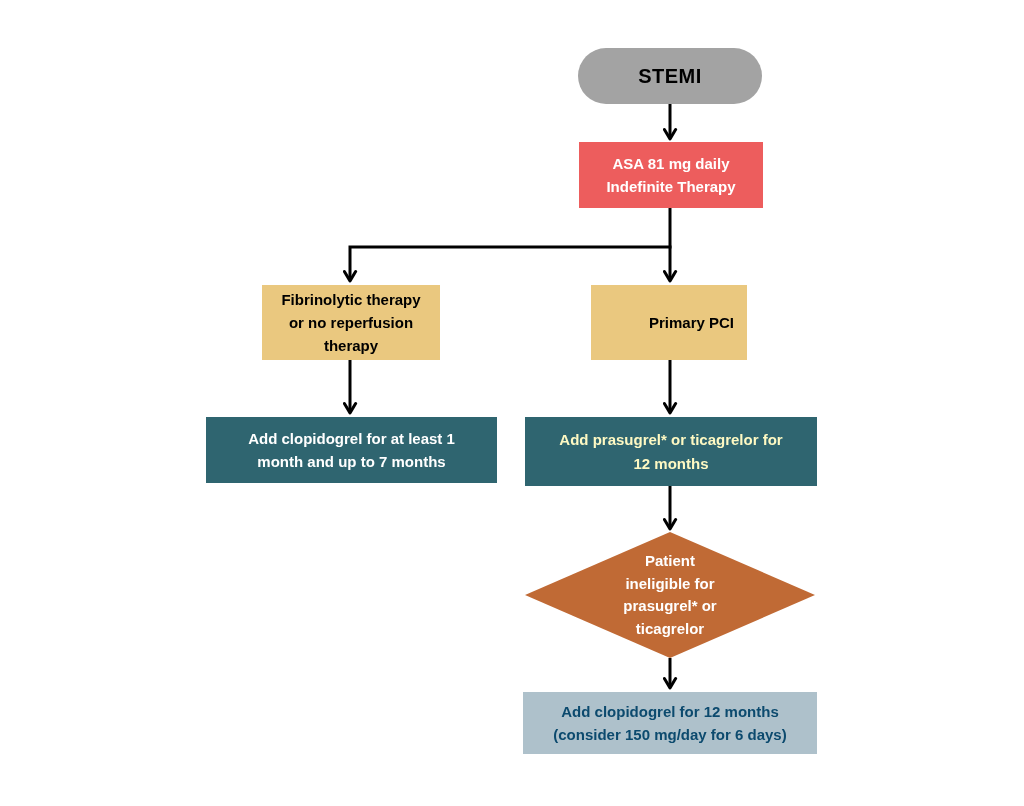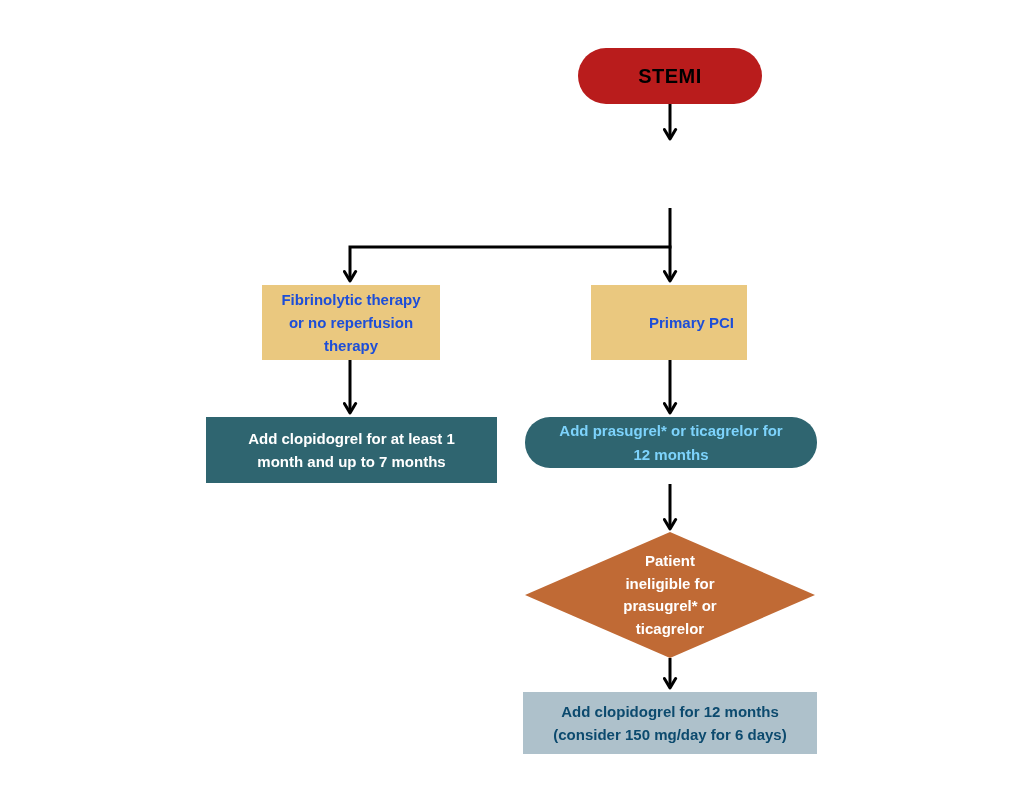--- a/index.html
+++ b/index.html
@@ -28,21 +28,21 @@
     z-index: 2;
     display: flex;
     align-items: center;
     justify-content: center;
     text-align: center;
     font-weight: 700;
     white-space: pre-line;
     box-sizing: border-box;
     font-size: 15px;
     line-height: 1.55;
-    color: #1d4ed8;
+    color: #000000;
   }
   .node--pill {
     left: 578px; top: 48px; width: 184px; height: 56px;
     border-radius: 28px;
     font-size: 20px;
     letter-spacing: 0.5px;
     color: #000000;
   }
   .node--asa {
     left: 579px; top: 142px; width: 184px; height: 66px;
@@ -52,23 +52,22 @@
     left: 262px; top: 285px; width: 178px; height: 75px;
   }
   .node--primary-pci {
     left: 591px; top: 285px; width: 156px; height: 75px;
   }
   .node--clop-fib {
     left: 206px; top: 417px; width: 291px; height: 66px;
     color: #ffffff;
   }
   .node--pras-tica {
-    left: 525px; top: 417px; width: 292px; height: 51px;
-    color: #7dd3fc;
-    border-radius: 25px;
+    left: 525px; top: 417px; width: 292px; height: 69px;
+    color: #fef9c3;
   }
   .node--diamond {
     left: 525px; top: 532px; width: 290px; height: 126px;
     clip-path: polygon(50% 0%, 100% 50%, 50% 100%, 0% 50%);
     color: #ffffff;
     line-height: 1.5;
   }
   .node--final {
     left: 523px; top: 692px; width: 294px; height: 62px;
     color: #0c4a6e;
@@ -87,22 +86,24 @@
     </defs>
     <path d="M670,104 V137" fill="none" stroke="#000000" stroke-width="3" marker-end="url(#arrow)"></path>
     <path d="M670,208 V279" fill="none" stroke="#000000" stroke-width="3" marker-end="url(#arrow)"></path>
     <path d="M671.5,247 H350 V279" fill="none" stroke="#000000" stroke-width="3" marker-end="url(#arrow)"></path>
     <path d="M350,360 V411" fill="none" stroke="#000000" stroke-width="3" marker-end="url(#arrow)"></path>
     <path d="M670,360 V411" fill="none" stroke="#000000" stroke-width="3" marker-end="url(#arrow)"></path>
     <path d="M670,484 V527" fill="none" stroke="#000000" stroke-width="3" marker-end="url(#arrow)"></path>
     <path d="M670,658 V686" fill="none" stroke="#000000" stroke-width="3" marker-end="url(#arrow)"></path>
   </svg>
 
-  <div class="node node--pill" style="background: #b91c1c; text-align: right;">STEMI</div>
+  <div class="node node--pill" style="background: #a3a3a3; text-align: right;">STEMI</div>
 
+  <div class="node node--asa" style="background: rgb(237, 93, 93);">ASA 81 mg daily
+Indefinite Therapy</div>
 
   <div class="node node--fibrinolytic" style="background: rgb(234, 200, 127);">Fibrinolytic therapy
 or no reperfusion
 therapy</div>
 
   <div class="node node--primary-pci" style="background: rgb(234, 200, 127); padding-left: 45px;">Primary PCI</div>
 
   <div class="node node--clop-fib" style="background: rgb(47, 101, 112);">Add clopidogrel for at least 1
 month and up to 7 months</div>
 

